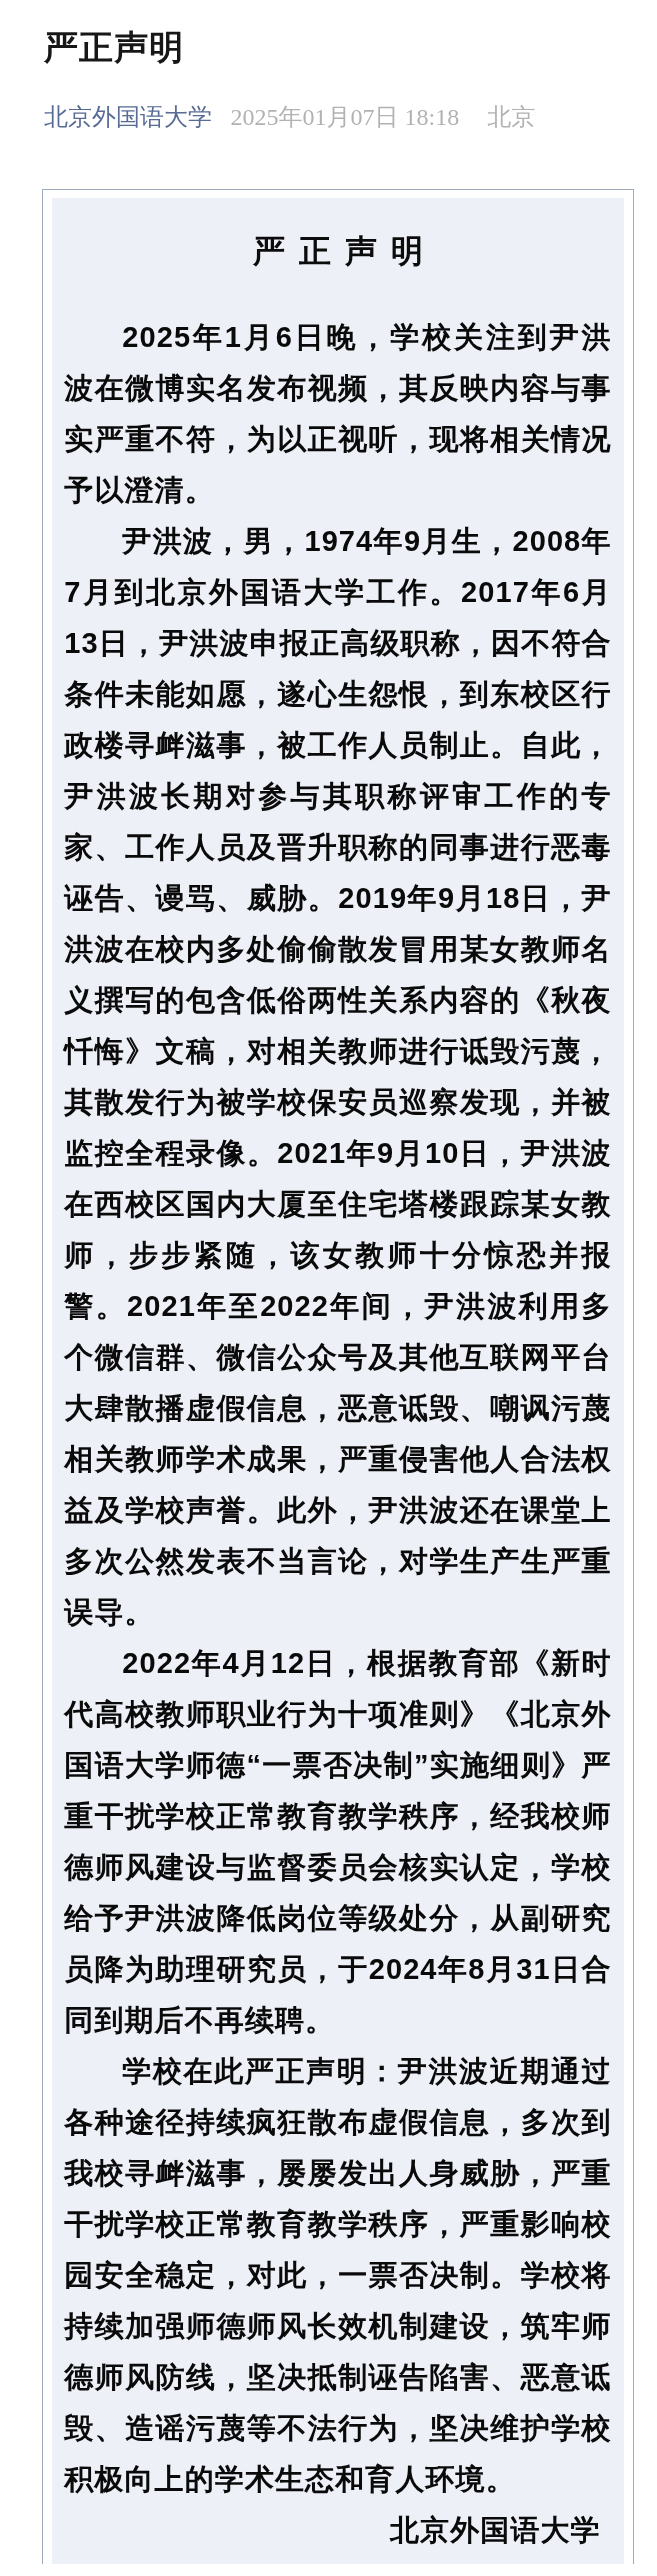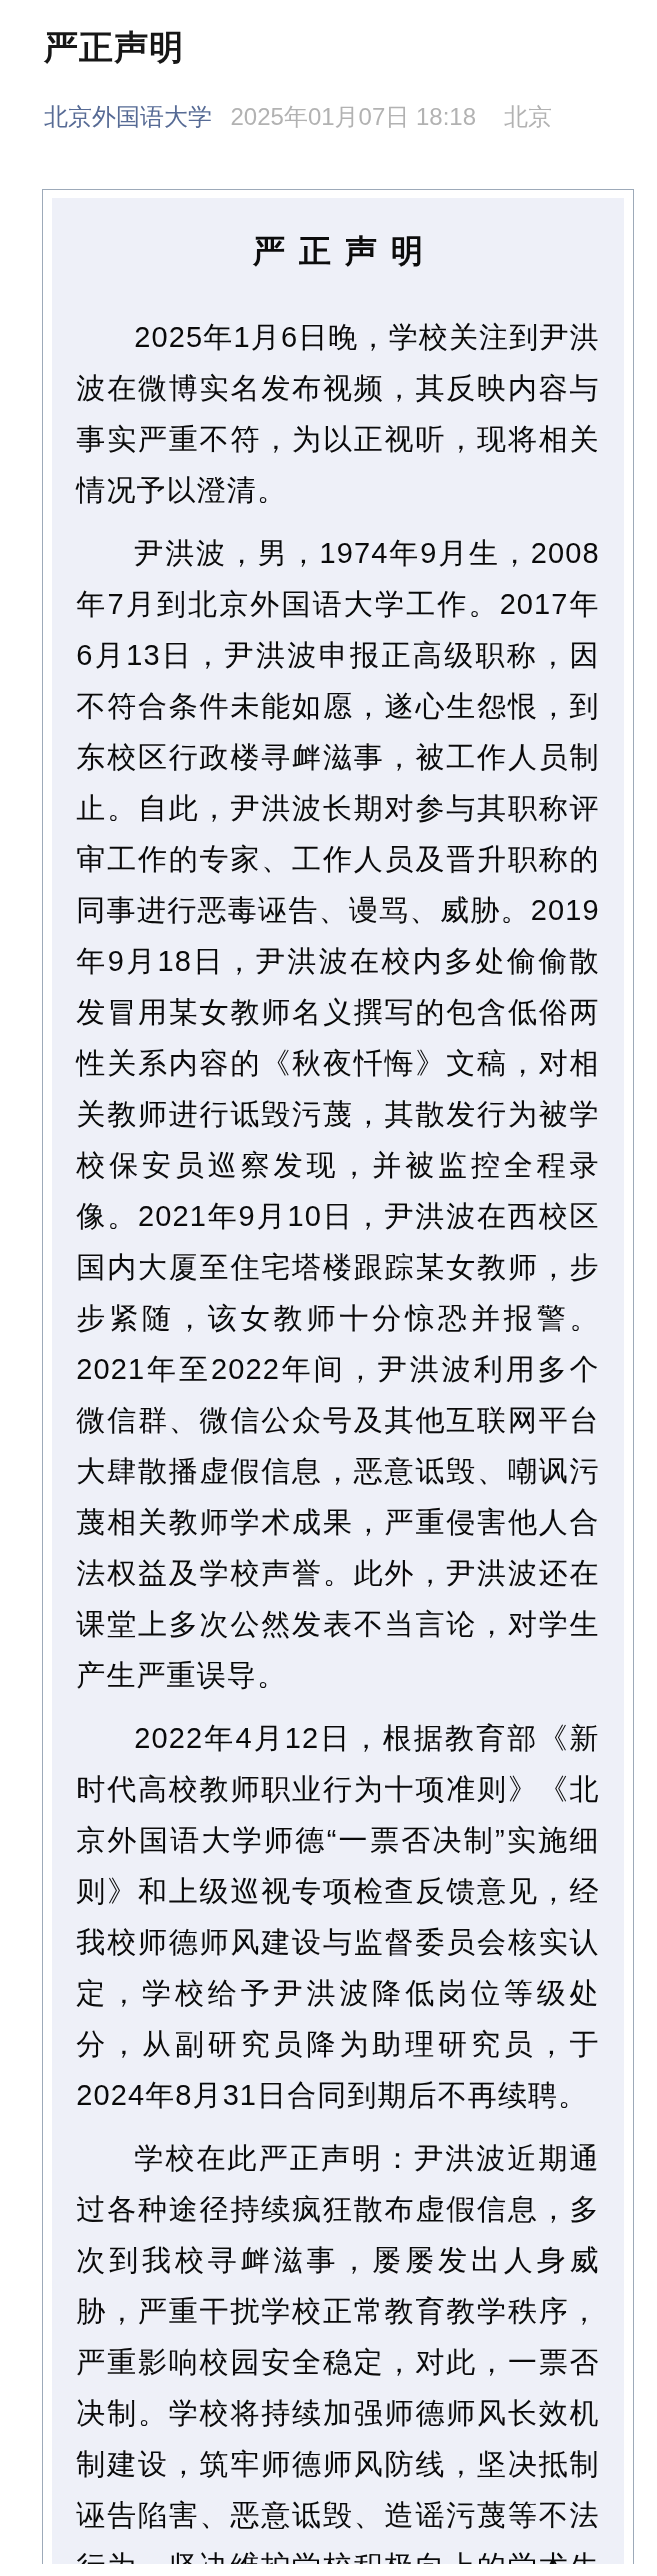--- a/index.html
+++ b/index.html
@@ -26,20 +26,21 @@
     line-height: 1.18;
     font-weight: 700;
     color: #171717;
     letter-spacing: 1.1px;
   }
   .byline {
     margin-top: 36px;
     font-size: 24px;
     line-height: 1.2;
     white-space: nowrap;
+    font-family: Liberation Serif, serif;
   }
   .byline .account-name {
     color: #576b95;
     margin-right: 18.5px;
     cursor: pointer;
   }
   .byline .publish-date {
     color: #b2b2b2;
     margin-right: 28px;
   }
@@ -65,25 +66,25 @@
     margin: 0 0 39px 0;
     text-align: center;
     font-size: 32px;
     line-height: 1.4;
     font-weight: 700;
     color: #0c0c0c;
     letter-spacing: 14px;
     padding-left: 14px; 
   }
   .statement-body p {
-    margin: 12px;
+    margin: 0;
     font-size: 29px;
     line-height: 51px;
     letter-spacing: 1.1px;
-    font-weight: 400;
+    font-weight: 700;
     color: #0a0a0a;
     text-align: justify;
     text-indent: 2em;
   }
   .statement-sign {
     margin: 0;
     font-size: 29px;
     line-height: 51px;
     letter-spacing: 1.1px;
     font-weight: 600;
@@ -106,21 +107,21 @@
   </div>
 
   <div class="statement-wrap">
     <div class="statement-inner">
 
       <h2 class="statement-title">严正声明</h2>
 
       <div class="statement-body">
         <p>2025年1月6日晚，学校关注到尹洪波在微博实名发布视频，其反映内容与事实严重不符，为以正视听，现将相关情况予以澄清。</p>
         <p>尹洪波，男，1974年9月生，2008年7月到北京外国语大学工作。2017年6月13日，尹洪波申报正高级职称，因不符合条件未能如愿，遂心生怨恨，到东校区行政楼寻衅滋事，被工作人员制止。自此，尹洪波长期对参与其职称评审工作的专家、工作人员及晋升职称的同事进行恶毒诬告、谩骂、威胁。2019年9月18日，尹洪波在校内多处偷偷散发冒用某女教师名义撰写的包含低俗两性关系内容的《秋夜忏悔》文稿，对相关教师进行诋毁污蔑，其散发行为被学校保安员巡察发现，并被监控全程录像。2021年9月10日，尹洪波在西校区国内大厦至住宅塔楼跟踪某女教师，步步紧随，该女教师十分惊恐并报警。2021年至2022年间，尹洪波利用多个微信群、微信公众号及其他互联网平台大肆散播虚假信息，恶意诋毁、嘲讽污蔑相关教师学术成果，严重侵害他人合法权益及学校声誉。此外，尹洪波还在课堂上多次公然发表不当言论，对学生产生严重误导。</p>
-        <p>2022年4月12日，根据教育部《新时代高校教师职业行为十项准则》《北京外国语大学师德“一票否决制”实施细则》和上级巡视专项检查反馈意见，经我校师德师风建设与监督委员会核实认定，学校给予尹洪波降低岗位等级处分，从副研究员降为助理研究员，于2024年8月31日合同到期后不再续聘。</p>
+        <p>2022年4月12日，根据教育部《新时代高校教师职业行为十项准则》《北京外国语大学师德“一票否决制”实施细则》严重干扰学校正常教育教学秩序，经我校师德师风建设与监督委员会核实认定，学校给予尹洪波降低岗位等级处分，从副研究员降为助理研究员，于2024年8月31日合同到期后不再续聘。</p>
         <p>学校在此严正声明：尹洪波近期通过各种途径持续疯狂散布虚假信息，多次到我校寻衅滋事，屡屡发出人身威胁，严重干扰学校正常教育教学秩序，严重影响校园安全稳定，对此，一票否决制。学校将持续加强师德师风长效机制建设，筑牢师德师风防线，坚决抵制诬告陷害、恶意诋毁、造谣污蔑等不法行为，坚决维护学校积极向上的学术生态和育人环境。</p>
       </div>
 
       <p class="statement-sign">北京外国语大学</p>
       <p class="statement-sign">2025年1月7日</p>
 
     </div>
   </div>
 
 </div>

